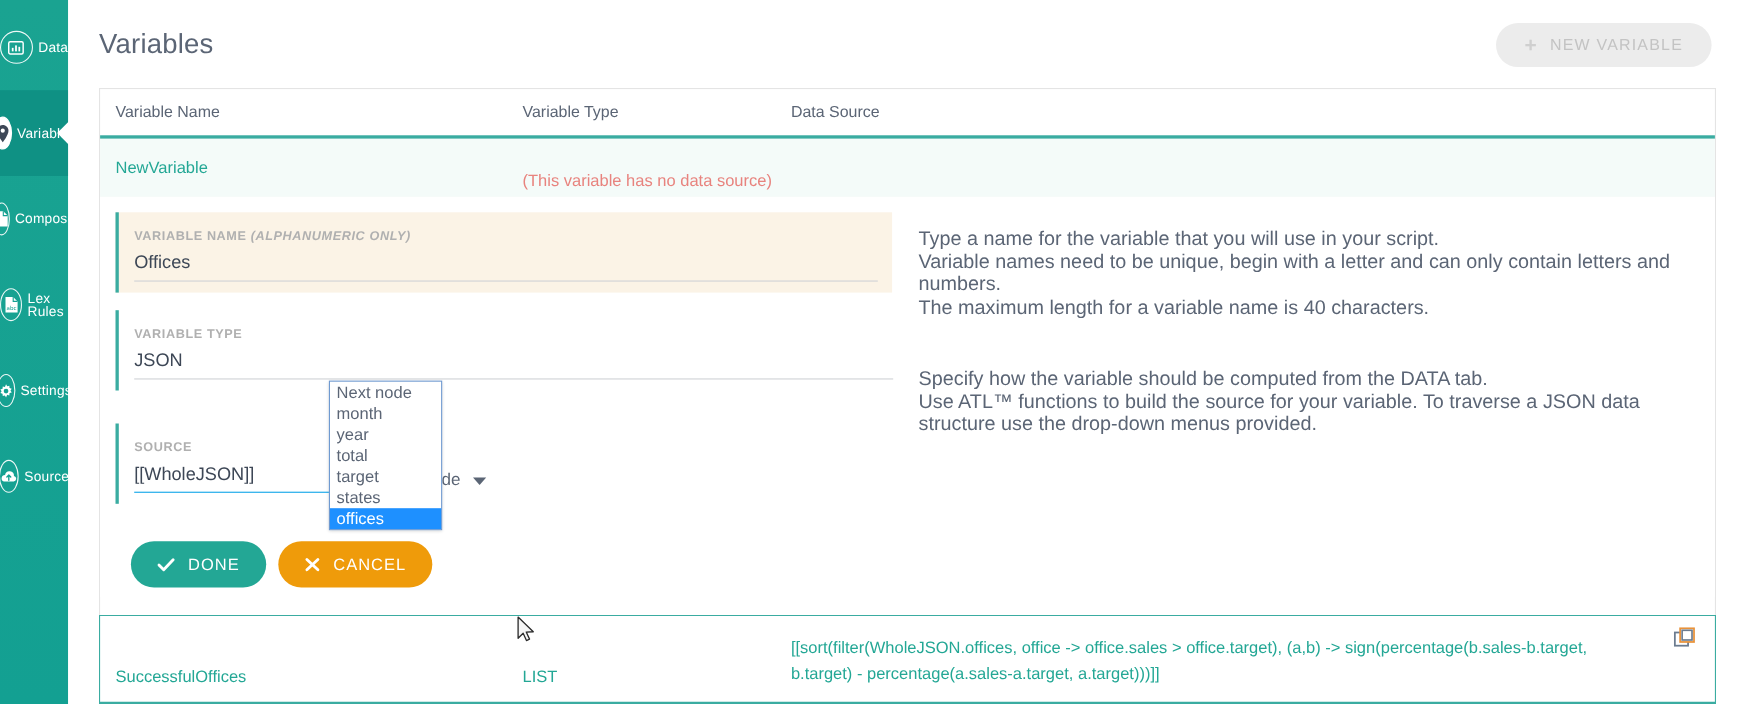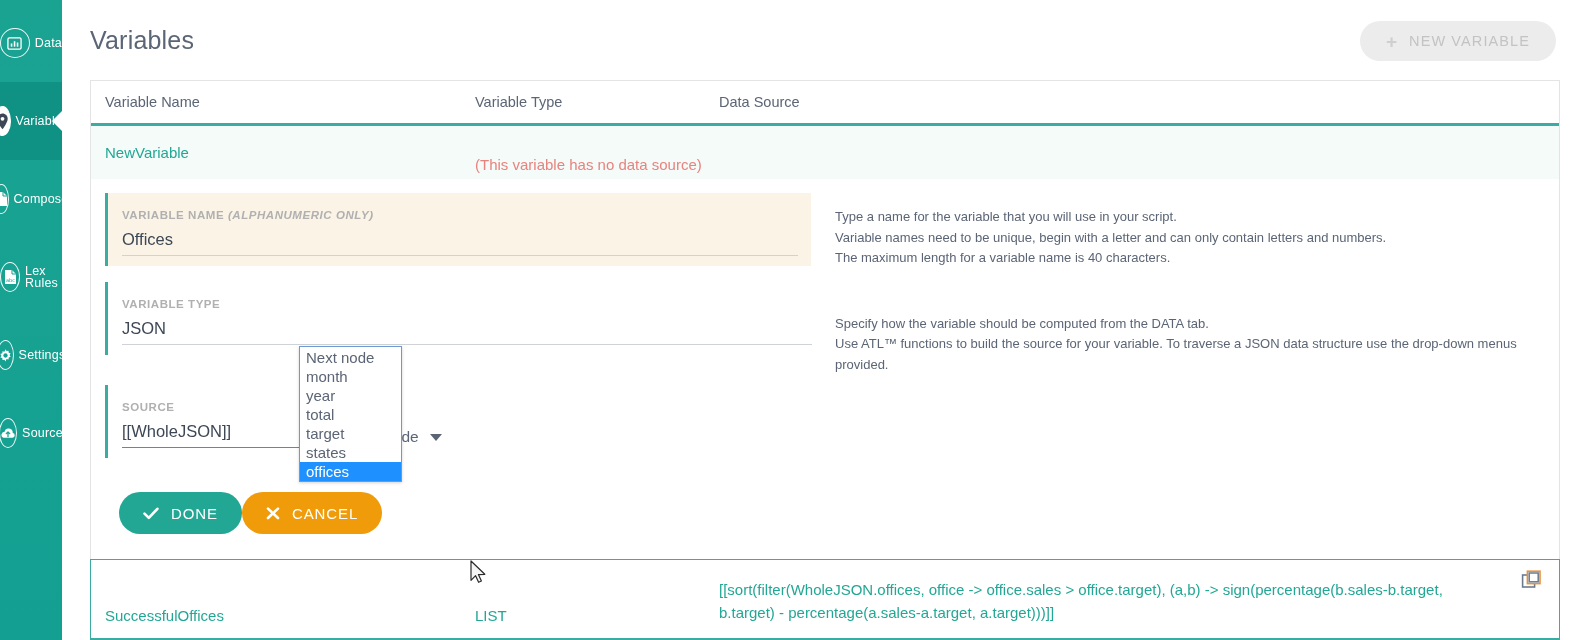--- a/index.html
+++ b/index.html
@@ -170,34 +170,34 @@
   }
   .dd-opt {
     font-size: 15px; color: #5b6575;
     padding: 0 4px 0 6px;
     height: 19px; line-height: 19px;
     cursor: pointer;
     white-space: nowrap;
   }
   .dd-opt.selected { background: #1e90ff; color: #ffffff; font-weight: 400; }
 
-  .btn-row { display: flex; padding: 34px 0 0 14px; align-items: flex-end; }
+  .btn-row { display: flex; gap: 11px; padding: 34px 0 0 14px; align-items: flex-end; }
   .btn {
     height: 42px; padding: 0 24px;
     border: none; border-radius: 21px;
     color: #fff; font-size: 15px; letter-spacing: .9px;
     font-family: inherit; cursor: pointer;
     display: flex; align-items: center; gap: 12px;
   }
   .btn-done   { background: #23a795; }
   .btn-cancel { background: #ef9b0a; }
   .btn svg { display:block; }
 
   .help-block {
-    color: #5b6575; font-size: 13px; line-height: 20.5px;
+    color: #5b6575; font-size: 18px; line-height: 20.5px;
   }
   .help-block + .help-block { margin-top: 45px; }
 
   
   .row-last {
     position: absolute;
     left: -1px; right: -1px; bottom: 0;
     border: 1px solid #3aaca1;
     border-bottom: 2px solid #3aaca1;
     background: #ffffff;

